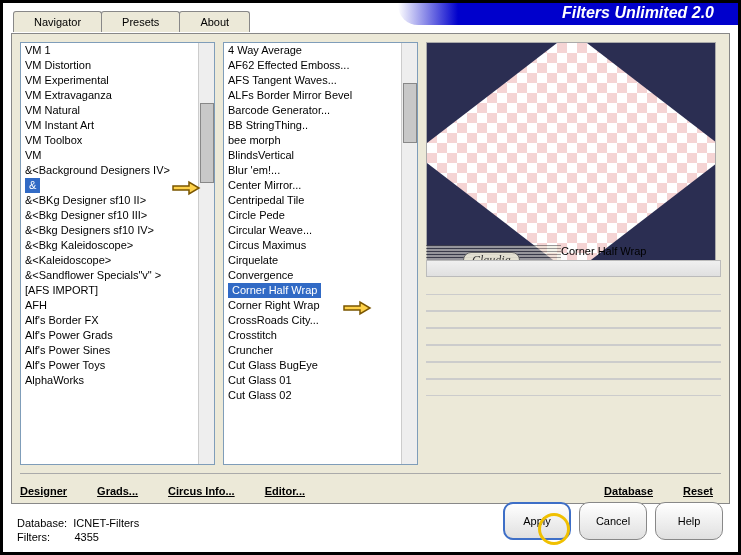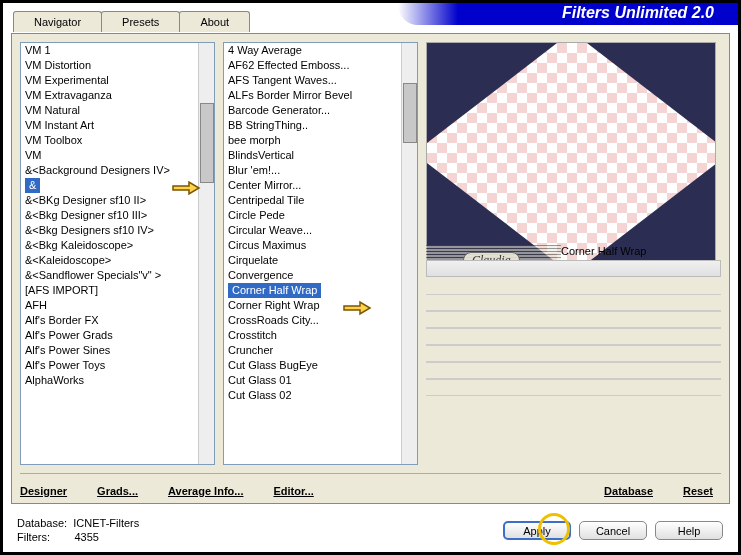--- a/index.html
+++ b/index.html
@@ -143,26 +143,26 @@
     text-decoration:underline;
     cursor:pointer;
   }
   .dlg-buttons {
     position:absolute;
     right:15px;bottom:12px;
     display:flex;gap:8px;
   }
   .btn {
     min-width:68px;
-    height:19px;
+    height:38px;
     border:1px solid #888;
     background:linear-gradient(#fff,#e0e0e0);
     font-size:11px;
     padding:0 10px;
-    border-radius:5px;
+    border-radius:10px;
   }
   .btn.default { border:2px solid #3e6fc7; }
   .status {
     position:absolute;
     left:14px;bottom:8px;
     font-size:11px;
     color:#000;
     line-height:14px;
   }
   .row-sel { background:none; }
@@ -316,21 +316,21 @@
         <div class="param-row" style="background:#ece9d8;border-top:1px solid #ccc;border-bottom:1px solid #ccc;border-left:none;border-right:none;"></div>
         <div class="param-row" style="background:#ece9d8;border-top:1px solid #ccc;border-bottom:1px solid #ccc;border-left:none;border-right:none;"></div>
       </div>
     </div>
   </div>
 
   <div class="hr-sep"></div>
   <div class="bottom-btns">
     <span class="link-btn">Designer</span>
     <span class="link-btn">Grads...</span>
-    <span class="link-btn">Average Info...</span>
+    <span class="link-btn">Circus Info...</span>
     <span class="link-btn">Editor...</span>
     <span style="flex:1"></span>
     <span class="link-btn">Database</span>
     <span class="link-btn">Reset</span>
   </div>
 </div>
 
 <div class="status">
   <div><span>Database:</span>&nbsp;&nbsp;<span>ICNET-Filters</span></div>
   <div><span>Filters:</span>&nbsp;&nbsp;&nbsp;&nbsp;&nbsp;&nbsp;&nbsp;&nbsp;<span>4355</span></div>

